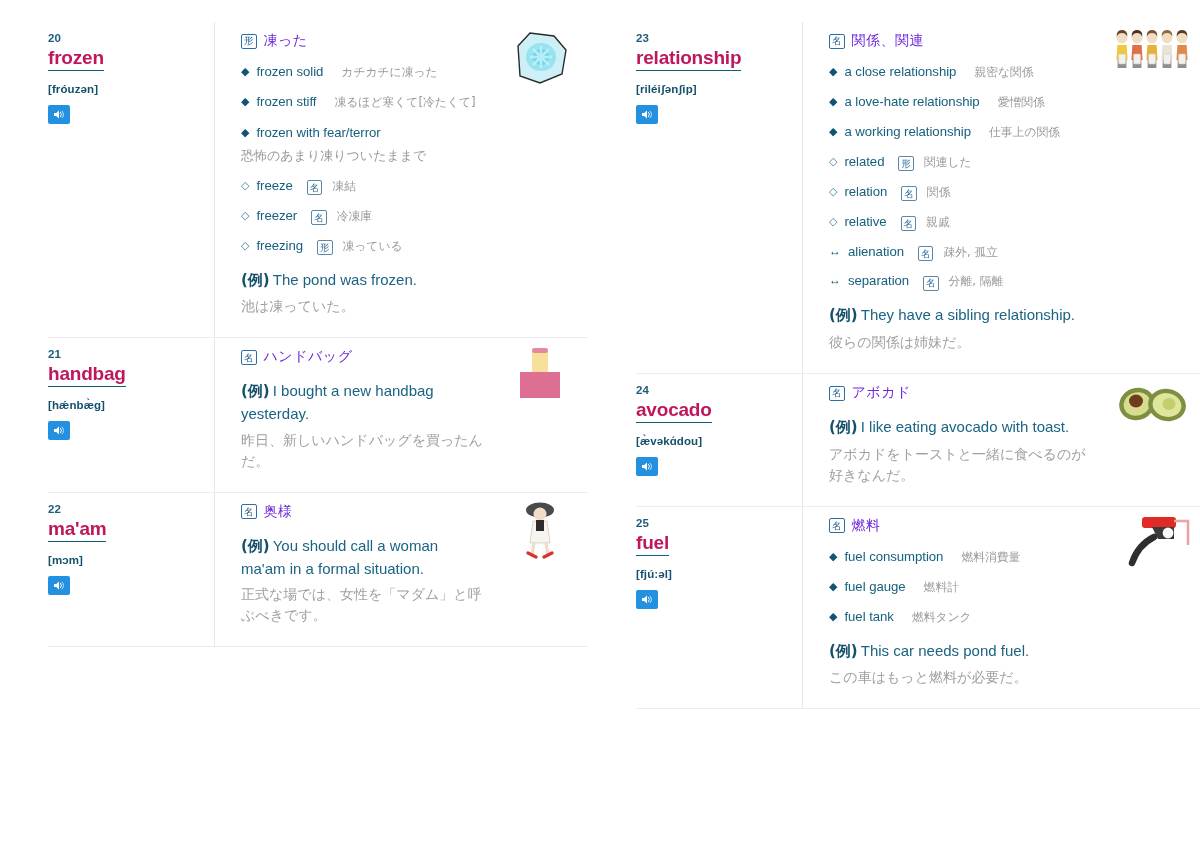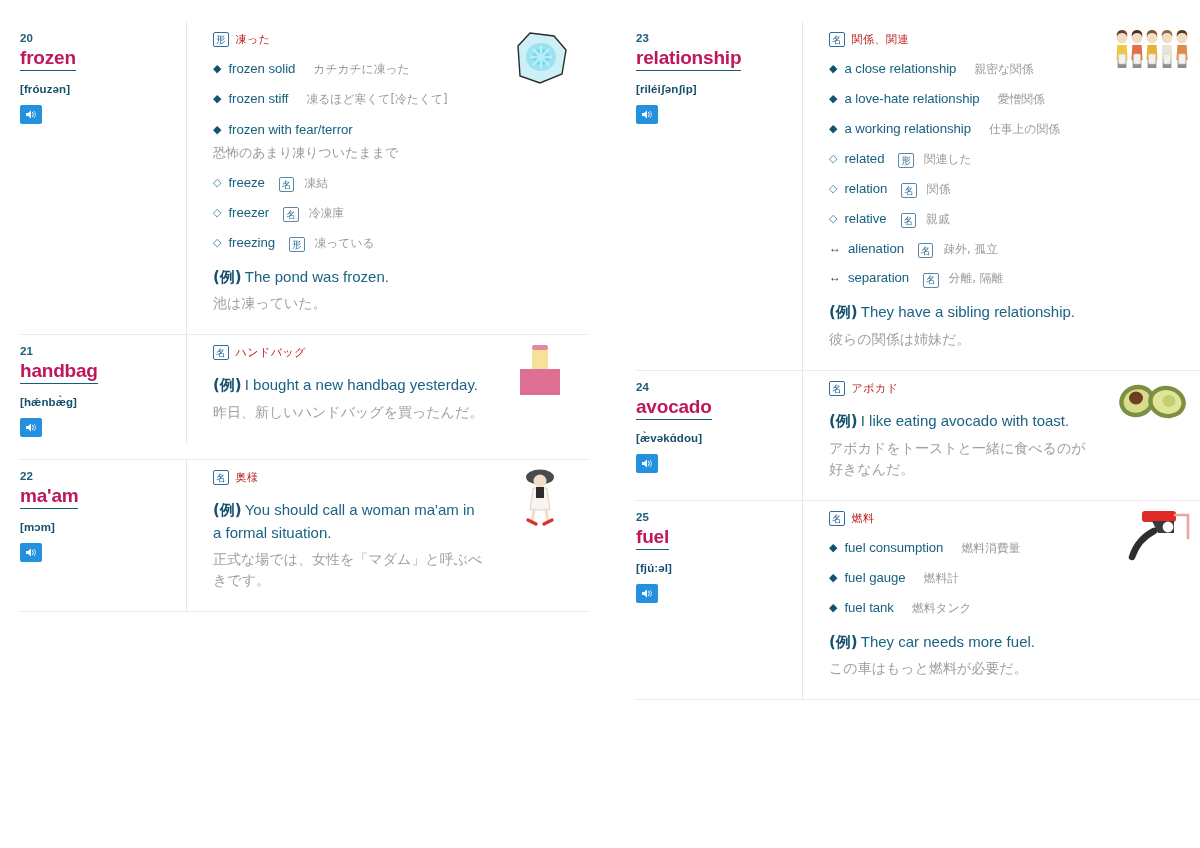--- a/index.html
+++ b/index.html
@@ -15,21 +15,21 @@
     width: 1200px; height: 848px;
     background: #ffffff;
     display: flex;
   }
   .col {
     position: relative;
     width: 600px;
     height: 848px;
     padding-top: 22px;
   }
-  .col-left { padding-left: 20px; padding-right: 12px; }
+  .col-left { padding-left: 48px; padding-right: 12px; }
   .col-right { padding-left: 36px; }
 
   
   .entry {
     position: relative;
     display: flex;
     align-items: flex-start;
     border-bottom: 1px solid #f0e9ef;
     min-height: 10px;
   }
@@ -95,22 +95,22 @@
     min-width: 15px; height: 15px;
     padding: 0 2px;
     border: 1px solid #2b6fa8;
     border-radius: 2px;
     font-size: 9.5px;
     color: #1f5f93;
     line-height: 1;
     font-family: "DejaVu Sans", sans-serif;
   }
   .pos-gloss {
-    color: #b91c1c;
-    font-size: 11px;
+    color: #6d28d9;
+    font-size: 14px;
     font-family: Liberation Sans, sans-serif;
     letter-spacing: .5px;
   }
 
   .row {
     display: flex;
     align-items: baseline;
     flex-wrap: wrap;
     margin-bottom: 12px;
     line-height: 1.35;
@@ -471,21 +471,21 @@
             <span class="mk">◆</span>
             <span class="en">fuel gauge</span>
             <span class="jp">燃料計</span>
           </div>
           <div class="row">
             <span class="mk">◆</span>
             <span class="en">fuel tank</span>
             <span class="jp">燃料タンク</span>
           </div>
           <div class="ex">
-            <div class="ex-en"><span class="ex-tag">(例)</span><span>They car needs more fuel.</span></div>
+            <div class="ex-en"><span class="ex-tag">(例)</span><span>This car needs pond fuel.</span></div>
             <div class="ex-jp">この車はもっと燃料が必要だ。</div>
           </div>
         </div>
         <div class="pic">
           <svg width="80" height="56" viewBox="0 0 80 56">
     <rect x="30" y="2" width="34" height="11" rx="3" fill="#e02a26"></rect>
     <path d="M40 12 L62 12 L62 24 L46 24 Z" fill="#3a3a3a"></path>
     <circle cx="56" cy="18" r="5.4" fill="#fdfdfd"></circle>
     <path d="M62 6 L76 6 L76 30" stroke="#e8a5a7" stroke-width="2.6" fill="none"></path>
     <path d="M42 22 C30 28 24 36 20 48" stroke="#2e2e2e" stroke-width="6.5" fill="none" stroke-linecap="round"></path>

